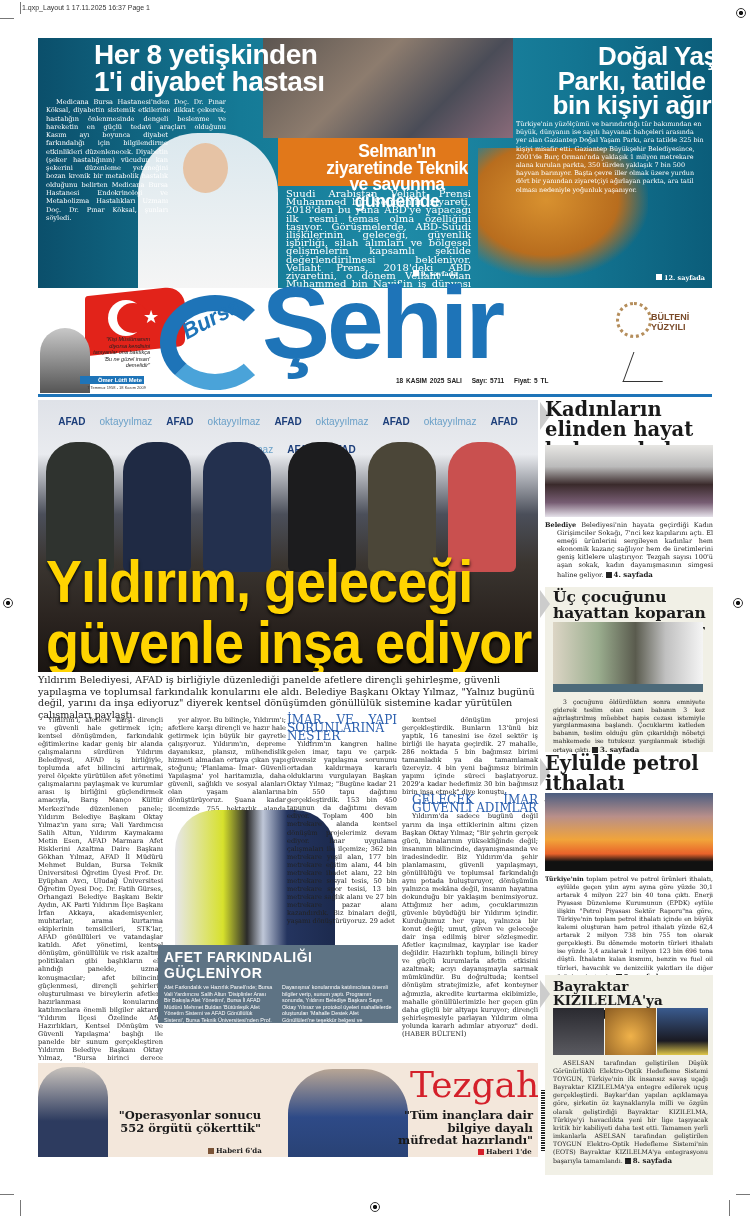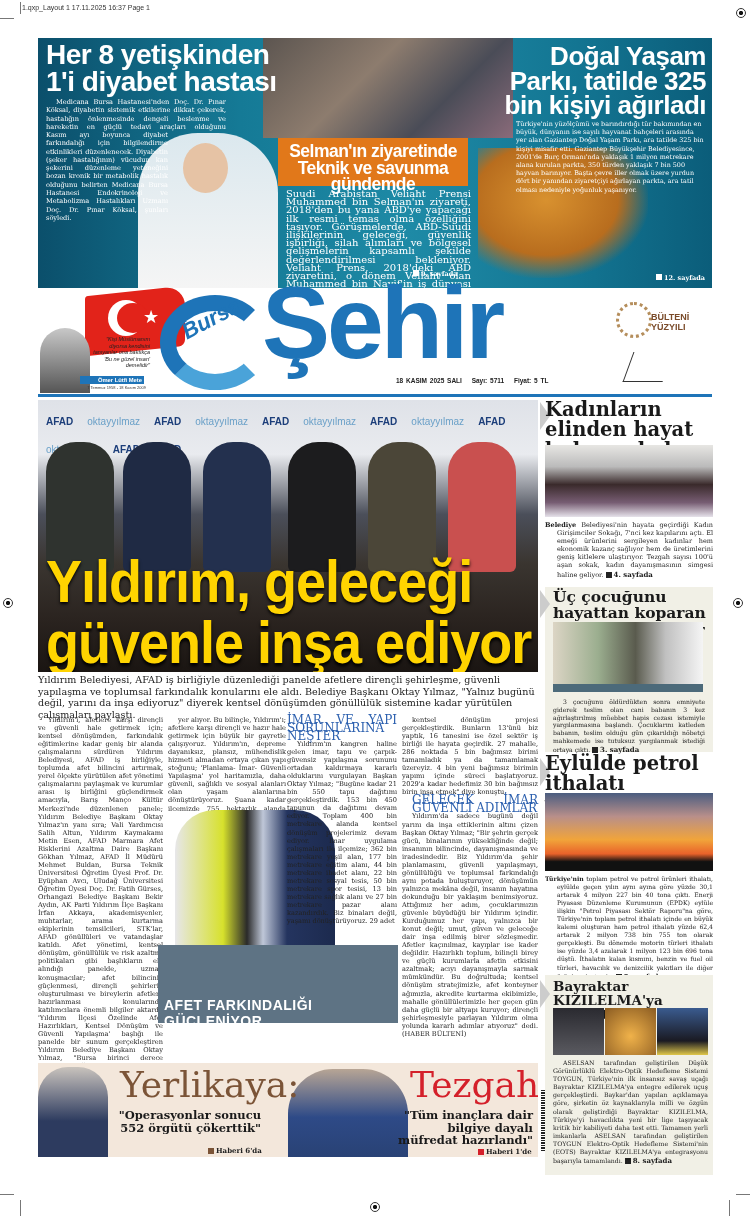--- a/index.html
+++ b/index.html
@@ -6,21 +6,21 @@
   html, body { width: 750px; height: 1216px; background: #fff; overflow: hidden; }
   body { position: relative; font-family: "DejaVu Serif", serif; color: #222; }
   .abs { position: absolute; }
   .slug { left: 22px; top: 4px; font: 7px "Liberation Sans", sans-serif; color: #333; }
   .crop { background: #777; }
   .reg { width: 10px; height: 10px; border: 1px solid #333; border-radius: 50%; background: radial-gradient(circle, #111 35%, #fff 40%); }
 
   
   .banner { left: 38px; top: 38px; width: 674px; height: 250px;
     background: linear-gradient(90deg, #0b4f6b 0%, #157a96 30%, #1e8aa6 55%, #137592 80%, #0b5d7a 100%); overflow: hidden; }
-  .banner h2 { font-family: "Liberation Sans", sans-serif; font-weight: bold; color: #fff; line-height: 0.95; letter-spacing: -0.5px; }
+  .banner h2 { font-family: "Liberation Sans", sans-serif; font-weight: bold; color: #fff; line-height: 0.95; letter-spacing: -0.5px; margin-left: 48px; }
   .b-left-title { left: 8px; top: 4px; width: 240px; font-size: 28px; }
   .b-left-text { left: 8px; top: 60px; width: 122px; font-size: 6.6px; line-height: 8.3px; color: #fff; text-align: justify; }
   .b-left-text.wide { width: 180px; }
   .b-ref { font-family: "DejaVu Serif", serif; font-size: 6.5px; font-weight: bold; color: #fff; }
   .b-ref::before { content: ""; display: inline-block; width: 6px; height: 6px; background: #fff; margin-right: 2px; }
   .doctor { left: 100px; top: 95px; width: 140px; height: 155px; background: linear-gradient(180deg, #dbe8ee, #f5f5f5); border-radius: 60px 60px 0 0; }
   .doctor::after { content: ""; position: absolute; left: 45px; top: 10px; width: 45px; height: 50px; background: #e6c3a5; border-radius: 50%; }
   .gaza-photo { left: 225px; top: 0; width: 250px; height: 100px; background: linear-gradient(135deg, #5c5550, #8d7c6e 40%, #4a4c57 70%, #8a6b7a); }
   .orange-bar { left: 240px; top: 100px; width: 190px; height: 48px; background: #e1781a; }
   .orange-bar h2 { font-size: 17.5px; text-align: center; padding-top: 5px; }
@@ -44,36 +44,36 @@
   .mast-meta { left: 396px; top: 377px; font: bold 6.5px "Liberation Sans", sans-serif; color: #222; word-spacing: 1px; }
   .mast-meta span { margin-right: 7px; }
   .mast-line { left: 38px; top: 394px; width: 674px; height: 3px; background: #1e74b8; }
   .ty-logo { left: 616px; top: 302px; width: 36px; height: 36px; border-radius: 50%; border: 3px dotted #b58e5c; }
   .ty-text { left: 651px; top: 312px; font: bold 9px/10px "Liberation Sans", sans-serif; color: #7a4b2a; }
   .signature { left: 628px; top: 352px; width: 40px; height: 30px; border-bottom: 1px solid #333; transform: skewX(-20deg); border-left: 1px solid #333; }
 
   
   .lead-photo { left: 38px; top: 400px; width: 500px; height: 272px;
     background: linear-gradient(180deg, #dfe2e8 0%, #e9ebef 20%, #4b4f5a 42%, #3a3530 60%, #2b2420 80%, #1a1512 100%); overflow: hidden; }
-  .afad-strip { left: 0; top: 12px; width: 500px; height: 60px; display: flex; flex-wrap: wrap; gap: 4px 14px; padding: 4px 8px; }
+  .afad-strip { left: 0; top: 12px; width: 500px; height: 60px; display: flex; flex-wrap: wrap; gap: 4px 14px; padding: 4px 8px; justify-content: center; }
   .afad-strip span { font: bold 10px "Liberation Sans", sans-serif; color: #1c3e7a; }
   .panelist { position: absolute; top: 42px; width: 68px; height: 130px; border-radius: 30px 30px 6px 6px; }
   .lead-headline { left: 8px; top: 150px; width: 490px; font: bold 54px/56px "Liberation Sans", sans-serif; color: #ffd400; letter-spacing: -1px; text-shadow: 0 2px 3px #000; transform: scaleY(1.1); transform-origin: top left; }
   .lead-deck { left: 38px; top: 674px; width: 500px; font-size: 9.6px; line-height: 11.5px; color: #222; }
   .col { font-size: 6.6px; line-height: 8.05px; text-align: justify; color: #222; }
   .col p { text-indent: 10px; }
   .col1 { left: 38px; top: 716px; width: 125px; }
   .col2 { left: 168px; top: 716px; width: 118px; }
   .col3 { left: 287px; top: 716px; width: 110px; }
   .col4 { left: 402px; top: 716px; width: 136px; }
   .subhead { font-family: "DejaVu Serif", serif; font-weight: normal; color: #2b5fae; font-size: 12px; line-height: 8px; }
   .col3 .subhead { text-indent: 0; }
   .award-photo { left: 175px; top: 810px; width: 160px; height: 135px; background: linear-gradient(90deg, #e7e7ea 0%, #d7e12c 30%, #2a2a2a 45%, #bfc7d8 55%, #24345f 70%, #1c2a4e 100%); border-radius: 40px 40px 0 0; }
   .afet-box { left: 158px; top: 945px; width: 240px; height: 78px; background: #5e7384; color: #fff; padding: 4px 6px; }
-  .afet-box h3 { font: bold 14px "Liberation Sans", sans-serif; letter-spacing: 0.5px; margin-bottom: 3px; margin-top: 48px; }
+  .afet-box h3 { font: bold 14px "Liberation Sans", sans-serif; letter-spacing: 0.5px; margin-bottom: 3px; }
   .afet-cols { display: flex; gap: 8px; font: 5.4px/6.6px "Liberation Sans", sans-serif; }
   .afet-cols div { flex: 1; }
 
   
   .bottom { left: 38px; top: 1063px; width: 500px; height: 94px; background: #f3e7db; overflow: hidden; }
   .yer-photo { left: 0; top: 4px; width: 70px; height: 90px; background: linear-gradient(180deg, #c9c3bd, #2d3b5f 60%); border-radius: 30px 30px 0 0; }
   .tek-photo { left: 250px; top: 6px; width: 120px; height: 88px; background: linear-gradient(180deg, #b7a595, #2e4a87 55%, #294275); border-radius: 45px 45px 0 0; }
   .yer-name { left: 82px; top: 4px; font: 36px/1 "DejaVu Serif", serif; color: #7b5437; }
   .yer-quote { left: 80px; top: 46px; width: 143px; text-align: right; font: bold 11.5px/12.5px "DejaVu Serif", serif; color: #1a1a1a; }
   .tek-name { left: 372px; top: 4px; font: 36px/1 "DejaVu Serif", serif; color: #d4202a; }
@@ -207,21 +207,20 @@
   <h3>AFET FARKINDALIĞI GÜÇLENİYOR</h3>
   <div class="afet-cols">
     <div>Afet Farkındalık ve Hazırlık Paneli'nde; Bursa Vali Yardımcısı Salih Altun 'Disiplinler Arası Bir Bakışla Afet Yönetimi', Bursa İl AFAD Müdürü Mehmet Buldan 'Bütünleşik Afet Yönetim Sistemi ve AFAD Gönüllülük Sistemi', Bursa Teknik Üniversitesi'nden Prof. Dr. Eyüpcan Avcı 'Bursa'nın Deprem Riski ve Depreme Uyumlu Yapılaşma, Bursa Uludağ Üniversitesi'nden Doç. Dr. Fatih Gürses 'Afetlere Hazırlıkta Gönüllülük ve Toplumsal</div>
     <div>Dayanışma' konularında katılımcılara önemli bilgiler verip, sunum yaptı. Programın sonunda, Yıldırım Belediye Başkanı Sayın Oktay Yılmaz ve protokol üyeleri mahallelerde oluşturulan 'Mahalle Destek Afet Gönüllüleri'ne teşekkür belgesi ve sertifikalarını verdi. Ayrıca, afete hazırlık ve müdahale süreçlerine katkı sağlayan gönüllü STK arama kurtarma ekiplerine de plaket takdimi gerçekleştirildi.</div>
   </div>
 </aside>
 
 <section class="abs bottom">
   <div class="abs yer-photo"></div>
   <div class="abs tek-photo"></div>
-  <div class="abs yer-name">Yerlikaya:</div>
   <div class="abs yer-quote">"Operasyonlar sonucu 552 örgütü çökerttik"</div>
   <div class="abs ref" style="left:170px;top:83px"><span class="ref-sq" style="background:#7b5437"></span><span>Haberi 6'da</span></div>
   <div class="abs tek-name">Tezgah:</div>
   <div class="abs tek-quote">"Tüm inançlara dair bilgiye dayalı müfredat hazırlandı"</div>
   <div class="abs ref" style="left:440px;top:84px"><span class="ref-sq" style="background:#d4202a"></span><span>Haberi 1'de</span></div>
 </section>
 <div class="abs barcode"></div>
 
 <div class="abs arrow" style="top:402px"></div>
 <h3 class="abs rc rc-title" style="top:400px;font-size:19.5px">Kadınların elinden hayat bulan sokak</h3>

